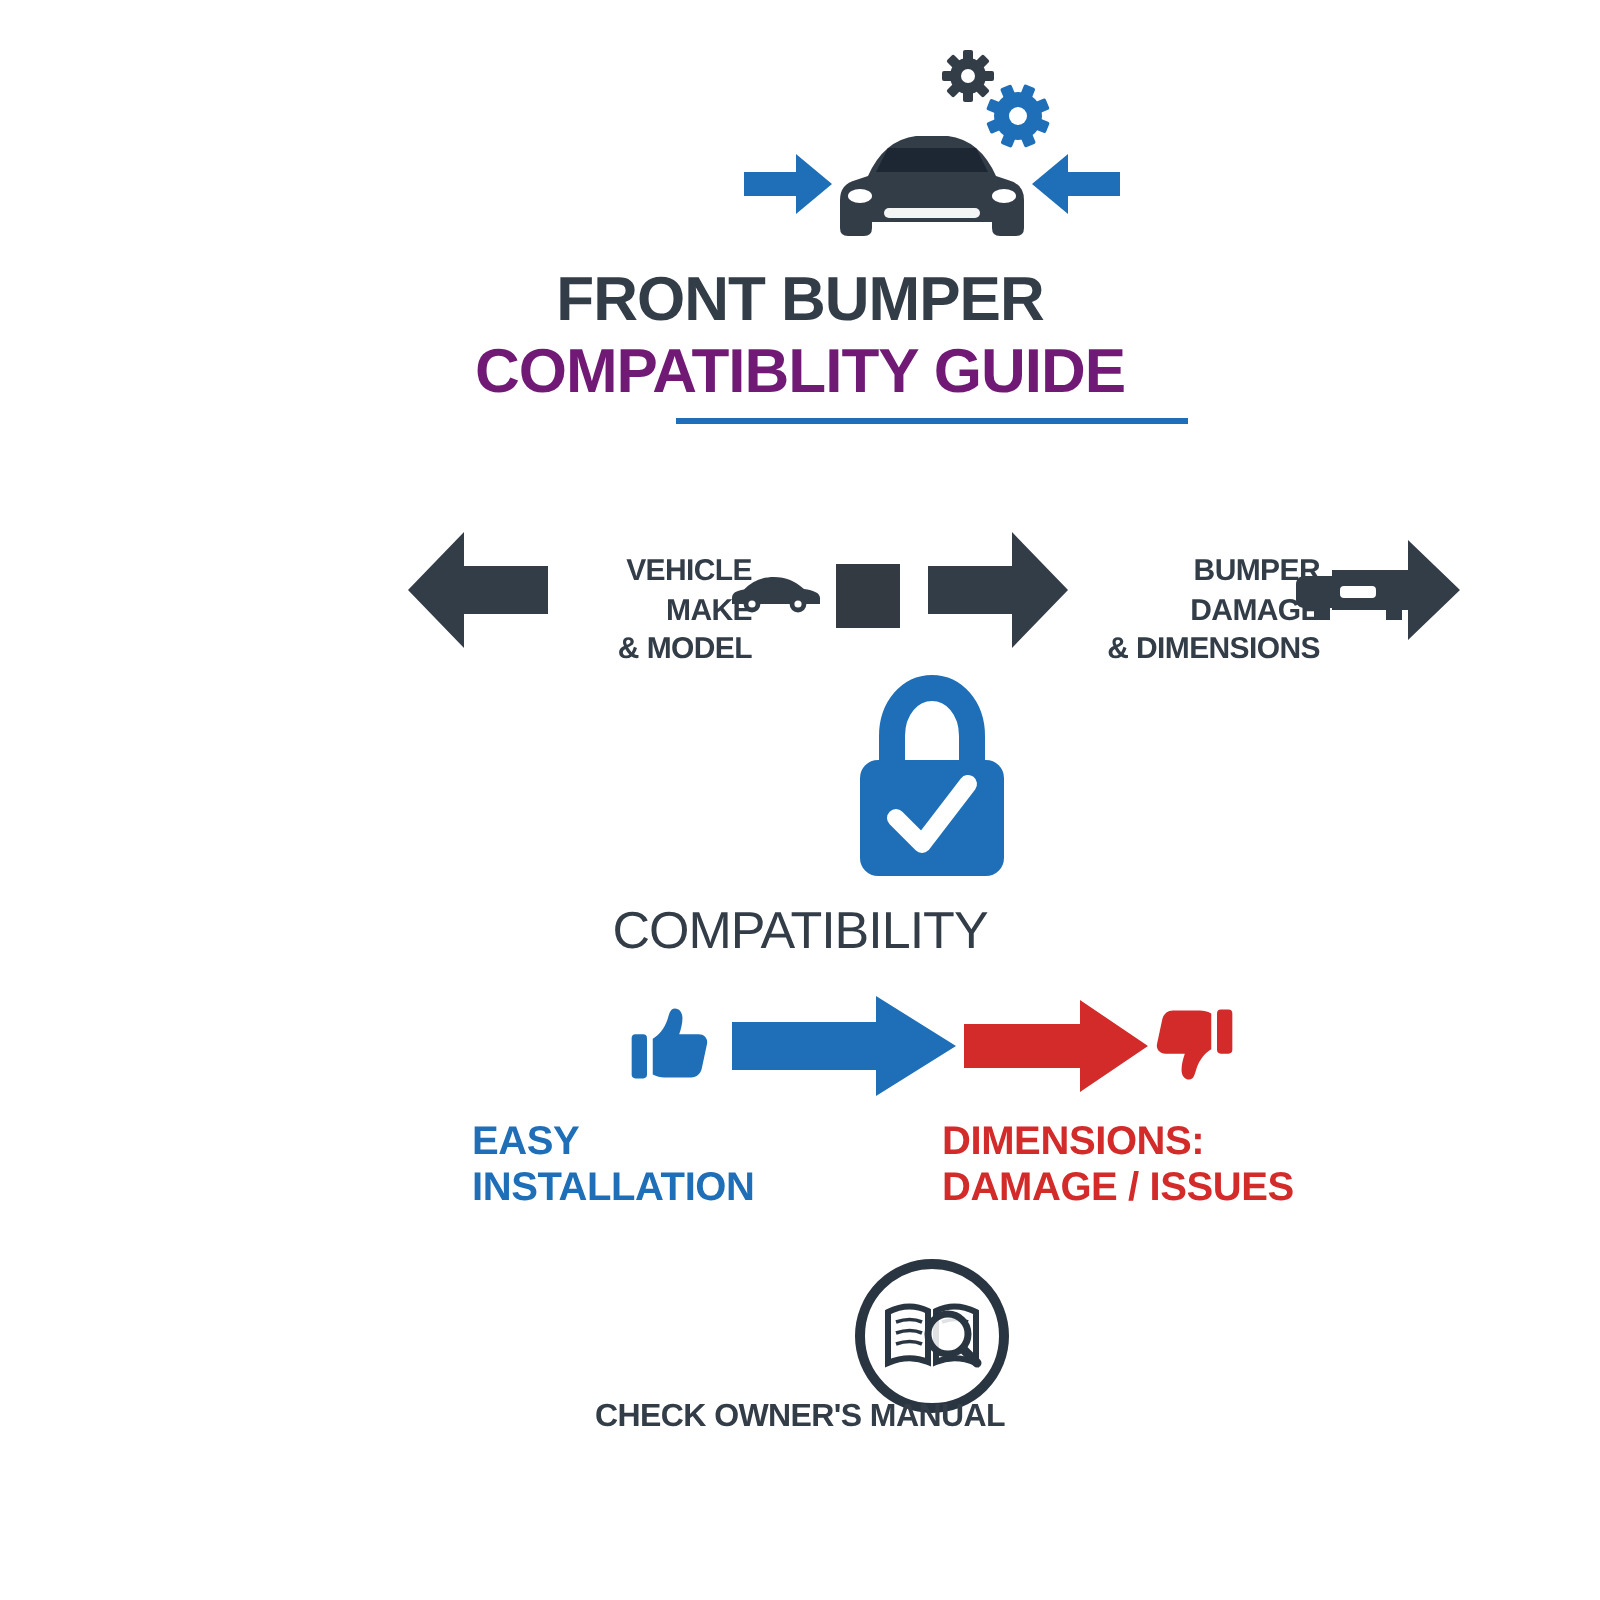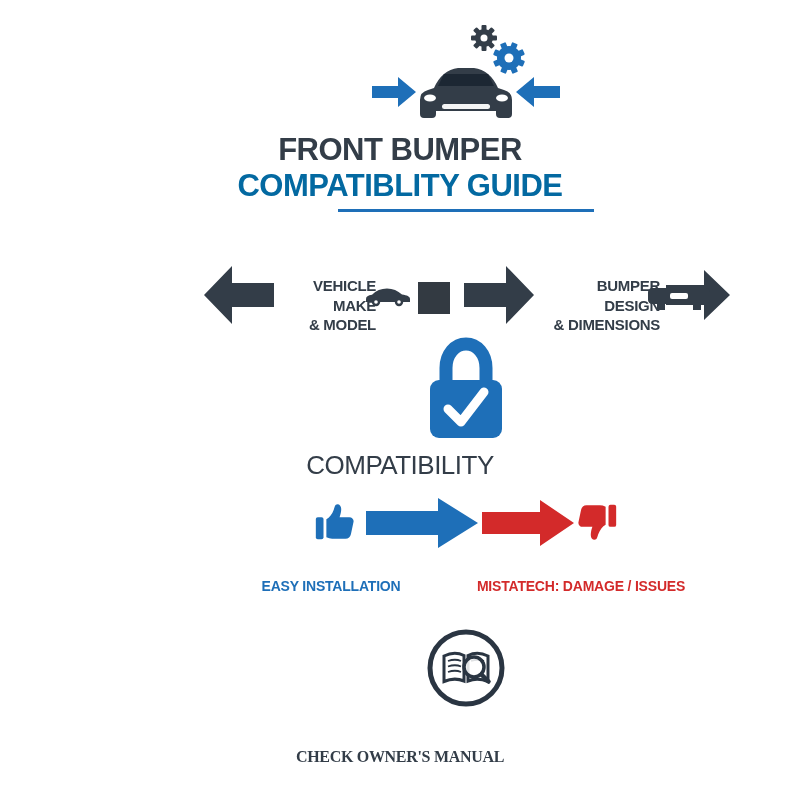--- a/index.html
+++ b/index.html
@@ -3,31 +3,31 @@
 <meta charset="utf-8">
 <style>
   html,body{margin:0;padding:0;background:#ffffff;}
   #stage{
     position:relative;width:668px;height:800px;background:#ffffff;
     font-family:"Liberation Sans",sans-serif;overflow:hidden;margin:0 auto;
   }
   .abs{position:absolute;}
   .ctr{left:0;right:0;text-align:center;}
   .title1{top:132px;font-size:31px;font-weight:800;color:#333d48;letter-spacing:-0.5px;}
-  .title2{top:168px;font-size:31px;font-weight:800;color:#0369a1;letter-spacing:-0.5px;}
+  .title2{top:168px;font-size:31px;font-weight:800;color:#701a75;letter-spacing:-0.5px;}
   .title-underline{top:209px;left:272px;width:256px;height:3px;background:#1e6fb8;}
   .factor-label{font-size:15px;font-weight:800;color:#333d48;line-height:1.3;letter-spacing:-0.3px;text-align:right;}
   .factor-left{left:206px;top:276px;width:104px;}
   .factor-right{left:478px;top:276px;width:116px;}
   .square{left:352px;top:282px;width:32px;height:32px;background:#333a42;}
   .compat{top:450px;font-size:26px;font-weight:400;color:#333d48;letter-spacing:-0.5px;}
-  .outcome-label{top:560px;font-size:14px;font-weight:800;letter-spacing:-0.2px;text-align:center;margin-top:18px;}
+  .outcome-label{top:560px;font-size:20px;font-weight:800;letter-spacing:-0.2px;text-align:left;}
   .outcome-pos{left:170px;width:190px;color:#1e6fb8;}
   .outcome-neg{left:405px;width:220px;color:#d32a2a;}
-  .footer-label{top:748px;font-size:16px;font-weight:800;color:#333d48;letter-spacing:-0.3px;font-family:Liberation Serif, serif;}
+  .footer-label{top:700px;font-size:16px;font-weight:800;color:#333d48;letter-spacing:-0.3px;}
 </style>
 </head>
 <body>
 
 <div id="stage">
 
   <svg class="abs" style="left:288px;top:20px;" width="224" height="104" viewBox="0 0 224 104">
 
     <g transform="translate(130,18)">
       <g fill="#333d48">
@@ -101,21 +101,21 @@
       <circle cx="35" cy="19" r="1.8" fill="#ffffff"></circle>
   </svg>
 
   <div class="abs square"></div>
 
   <svg class="abs" style="left:398px;top:264px;" width="72" height="62" viewBox="0 0 72 62">
     <polygon points="0,19 42,19 42,2 70,31 42,60 42,43 0,43" fill="#333d48"></polygon>
   </svg>
 
   <div class="abs factor-label factor-right">
-    <div>BUMPER DESIGN</div>
+    <div>BUMPER DAMAGE</div>
     <div>&amp; DIMENSIONS</div>
   </div>
 
   <svg class="abs" style="left:600px;top:268px;" width="66" height="54" viewBox="0 0 66 54">
     <polygon points="0,17 38,17 38,2 64,27 38,52 38,37 0,37" fill="#333d48"></polygon>
   </svg>
 
   <svg class="abs" style="left:582px;top:284px;" width="62" height="30" viewBox="0 0 62 30">
     <path d="M4,4 C1.8,4 0,5.8 0,8 L0,16 C0,18.2 1.8,20 4,20 L9,20 L9,26 L17,26 L17,20 L45,20 L45,26 L53,26 L53,20 L58,20 C60.2,20 62,18.2 62,16 L62,8 C62,5.8 60.2,4 58,4 Z" fill="#333d48"></path>
     <rect x="22" y="9" width="18" height="6" rx="2" fill="#ffffff"></rect>
@@ -145,21 +145,21 @@
   </svg>
 
   <svg class="abs" style="left:508px;top:500px;" width="46" height="46" viewBox="0 0 48 48">
     <g fill="#d32a2a" transform="rotate(180 24 24)">
       <rect x="4" y="20" width="8" height="23" rx="2"></rect>
       <path d="M15,41 C17,42 19,42.5 21,42.5 L35,42.5 C38,42.5 40,40.5 40.6,37.7 L43.3,25.1 C43.9,22.3 41.9,20 39,20 L28.8,20 C29.8,17.1 30.5,14.3 30.5,11.5 C30.5,8.7 29,6.5 26.5,6.5 C24,6.5 23.6,9.5 22.6,12.5 C21.1,16.8 18.2,20.5 15,22.3 Z"></path>
     </g>
   </svg>
 
   <div class="abs outcome-label outcome-pos">EASY INSTALLATION</div>
-  <div class="abs outcome-label outcome-neg">MISTATECH: DAMAGE / ISSUES</div>
+  <div class="abs outcome-label outcome-neg">DIMENSIONS: DAMAGE / ISSUES</div>
 
   <svg class="abs" style="left:358px;top:626px;" width="84" height="84" viewBox="0 0 84 84">
     <circle cx="42" cy="42" r="36" fill="none" stroke="#2a3542" stroke-width="5"></circle>
     <g>
       <path d="M20,30 C27,26.5 34,26.5 40,29.5 L40,55 C34,52.5 27,52.5 20,55.5 Z" fill="#ffffff" stroke="#2a3542" stroke-width="3"></path>
       <path d="M64,30 C57,26.5 50,26.5 44,29.5 L44,55 C50,52.5 57,52.5 64,55.5 Z" fill="#ffffff" stroke="#2a3542" stroke-width="3"></path>
       <path d="M24,35 C29,33.3 33,33.3 37,35" fill="none" stroke="#2a3542" stroke-width="1.8"></path>
       <path d="M24,40.5 C29,38.8 33,38.8 37,40.5" fill="none" stroke="#2a3542" stroke-width="1.8"></path>
       <path d="M24,46 C29,44.3 33,44.3 37,46" fill="none" stroke="#2a3542" stroke-width="1.8"></path>
       <path d="M47,35 C52,33.3 56,33.3 60,35" fill="none" stroke="#2a3542" stroke-width="1.8"></path>

